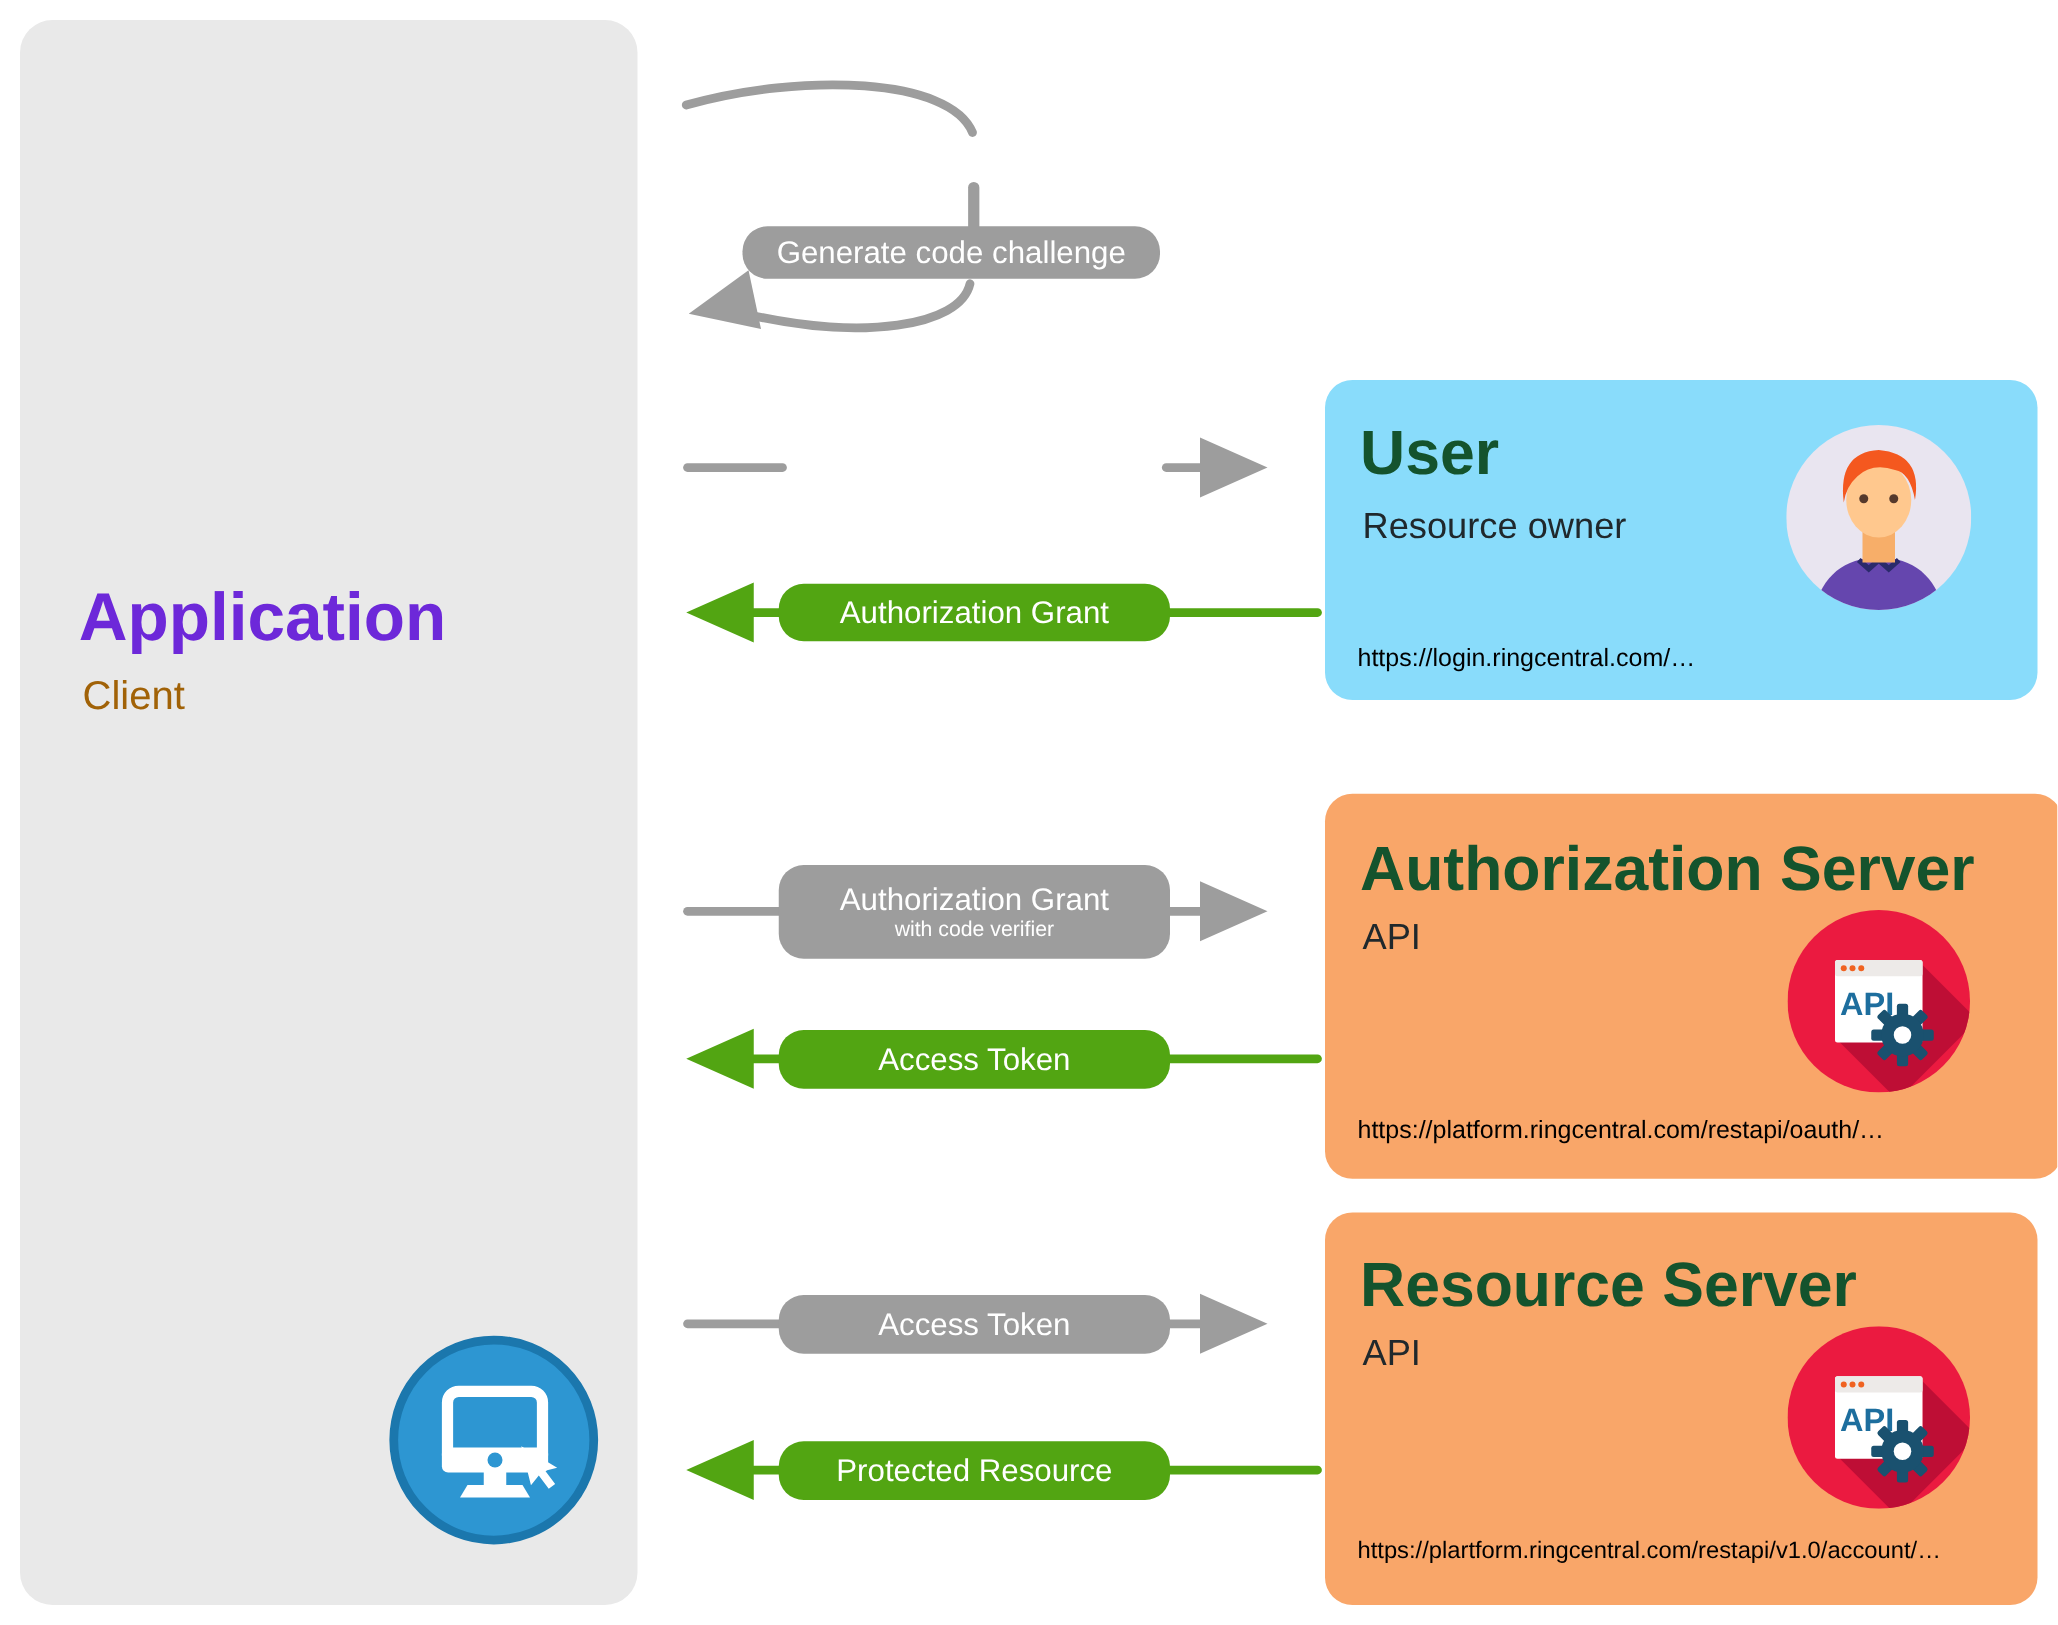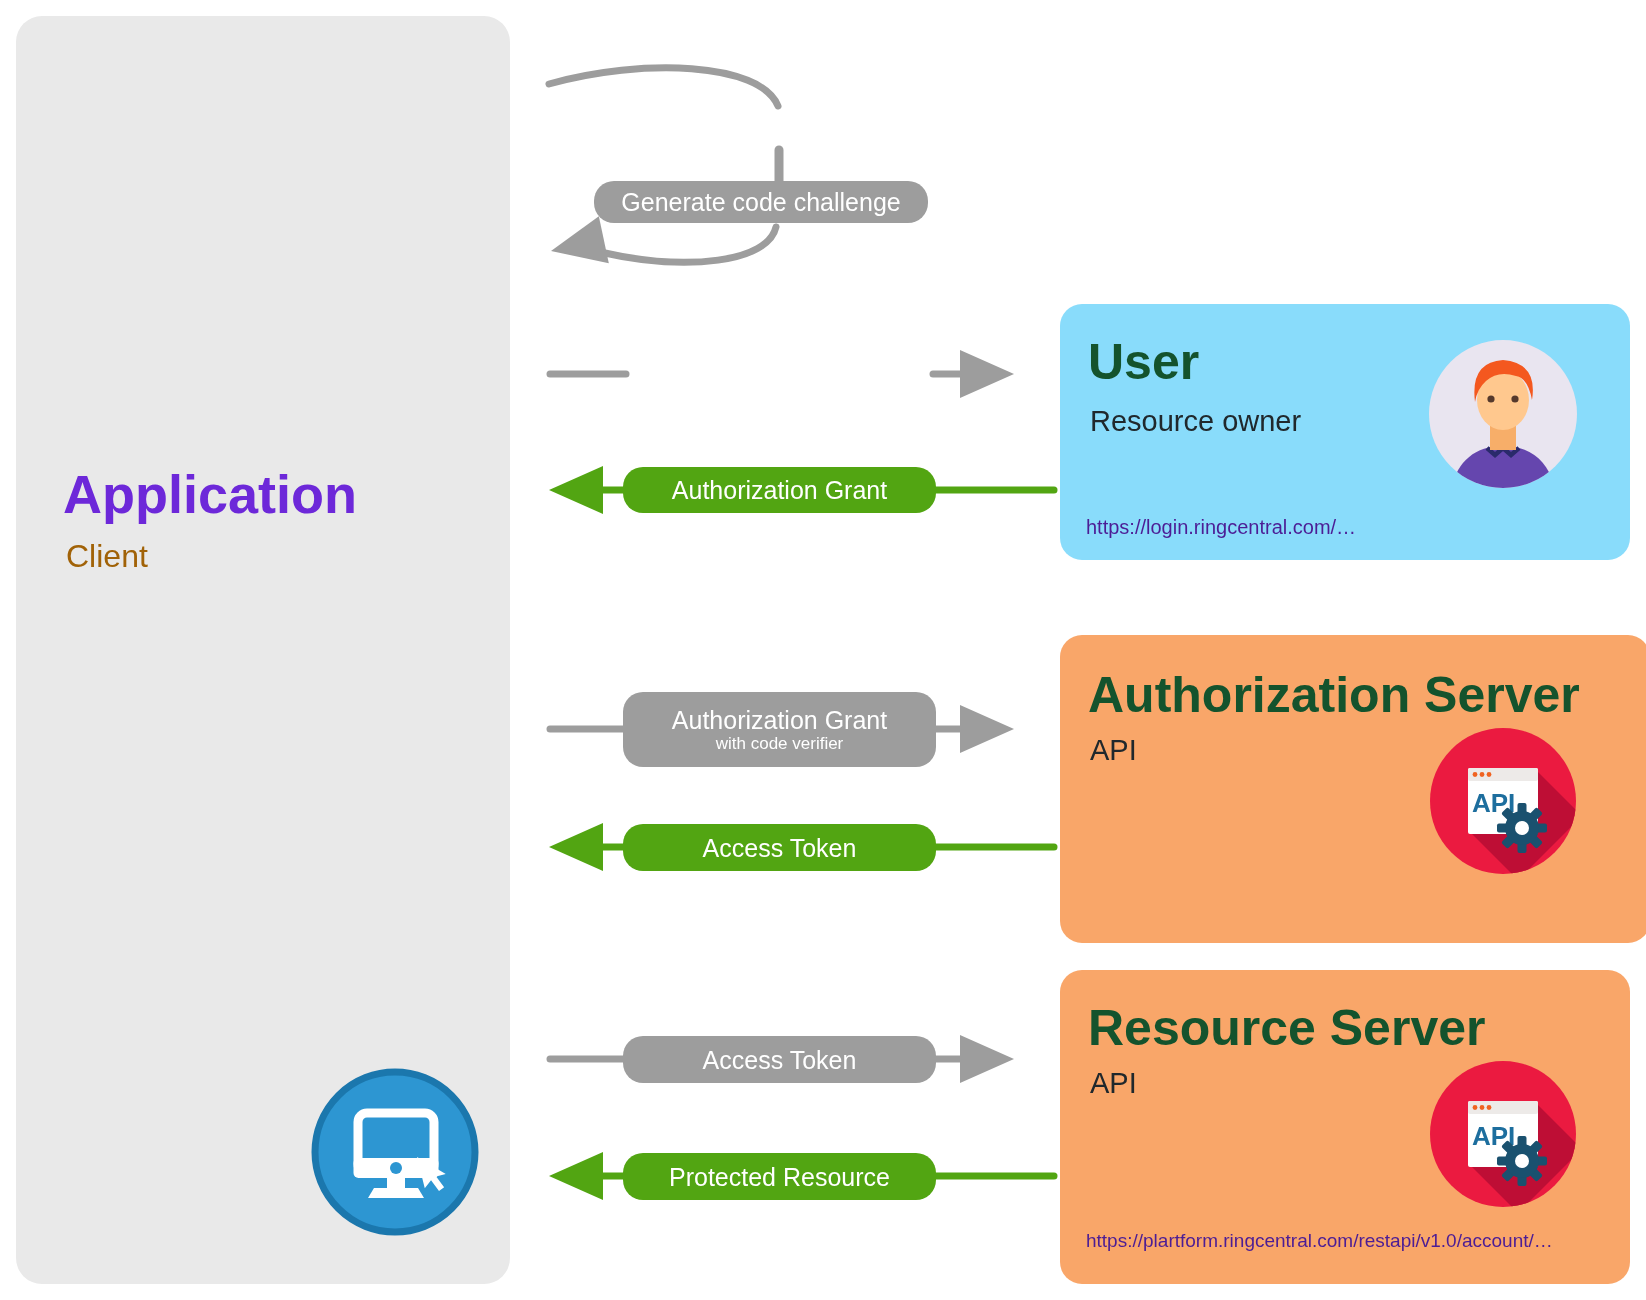--- a/index.html
+++ b/index.html
@@ -20,21 +20,21 @@
     text-align:center;
   }
   .pill.green{background:#52A512;}
   .pill .main{font-size:25px;line-height:1.12;}
   .pill .sub{font-size:17px;line-height:1.15;}
   .entity{position:absolute;border-radius:22px;}
   .entity.blue{background:#89DCFB;}
   .entity.orange{background:#F9A669;}
   .entity .title{position:absolute;left:28px;font-size:50px;font-weight:bold;color:#14532d;line-height:1.05;}
   .entity .subtitle{position:absolute;left:30px;font-size:29px;color:#20282c;line-height:1.05;}
-  .entity .url{position:absolute;left:26px;font-size:20px;color:#4c1d95;line-height:1.1;white-space:nowrap;}
+  .entity .url{position:absolute;left:26px;font-size:20px;color:#000000;line-height:1.1;white-space:nowrap;}
   .badge{position:absolute;}
 </style>
 </head>
 <body>
 
 <div class="canvas">
 
   <svg class="layer" width="1646" height="1300" viewBox="0 0 1646 1300">
     <g stroke="#9D9D9D" stroke-width="7" fill="none" stroke-linecap="round">
       <path d="M 549 84 C 642 58, 760 62, 778 106"></path>
@@ -126,20 +126,21 @@
         <path d="M46 62 Q41 22 74 20 Q109 23 103 60 Q99 38 87 36 Q69 30 57 41 Q48 49 46 62 Z" fill="#F4581F"></path>
         <circle cx="62" cy="59" r="3.6" fill="#55392C"></circle>
         <circle cx="86" cy="59" r="3.6" fill="#55392C"></circle>
       </g>
     </svg>
   </div>
 
   <div class="entity orange" style="left:1060px;top:635px;width:590px;height:308px">
     <div class="title" style="top:34px">Authorization Server</div>
     <div class="subtitle" style="top:100px">API</div>
+    <div class="url" style="top:258px">https://platform.ringcentral.com/restapi/oauth/…</div>
     <svg class="badge" style="left:370px;top:93px" width="146" height="146" viewBox="0 0 146 146">
       <defs>
           <clipPath id="ac1">
             <circle cx="73" cy="73" r="73"></circle>
           </clipPath>
         </defs>
       <circle cx="73" cy="73" r="73" fill="#EB1A40"></circle>
       <g clip-path="url(#ac1)">
         <path d="M40 104 L88 152 L152 88 L108 44 L108 104 Z" fill="#BE0E35"></path>
         <rect x="38" y="40" width="70" height="66" rx="2" fill="#ffffff"></rect>

